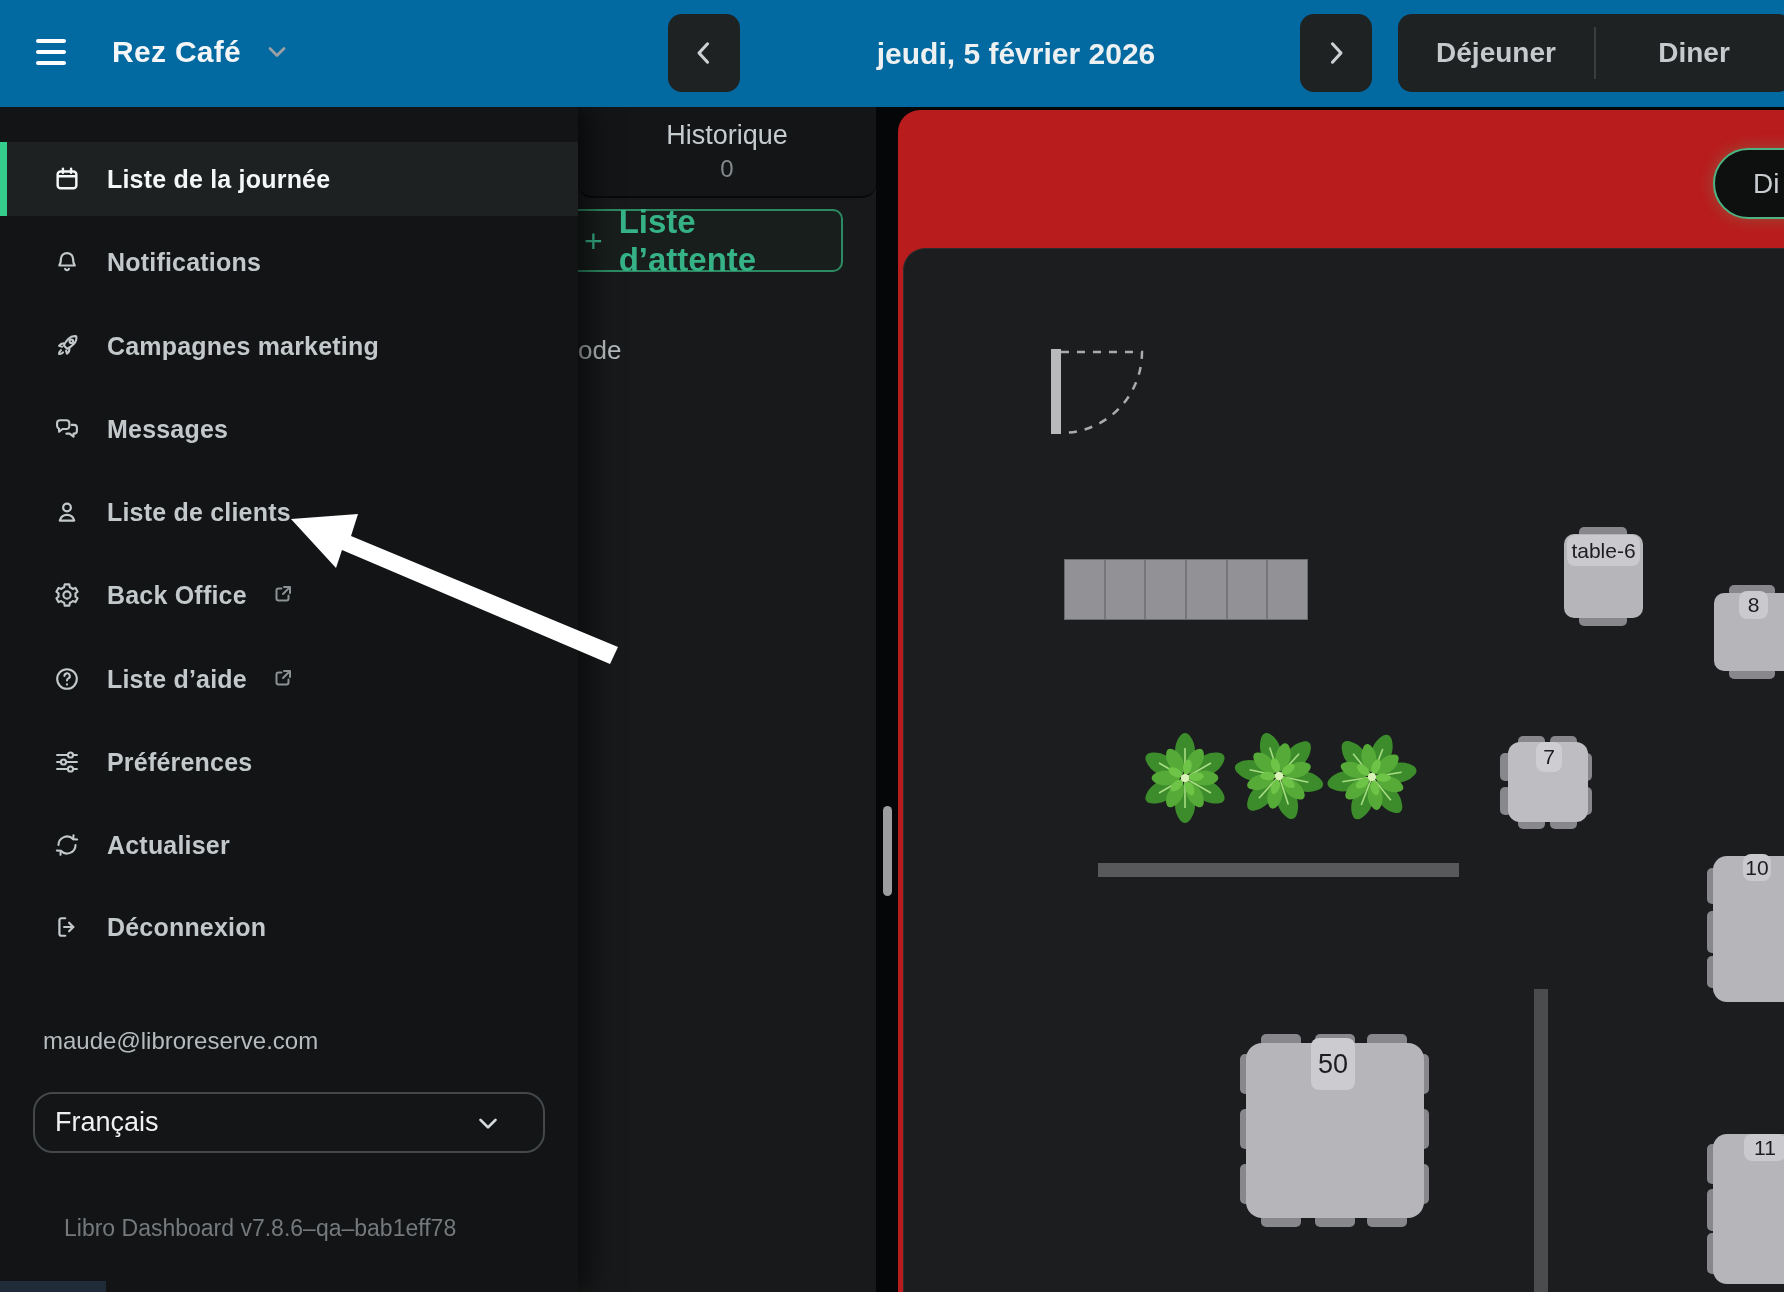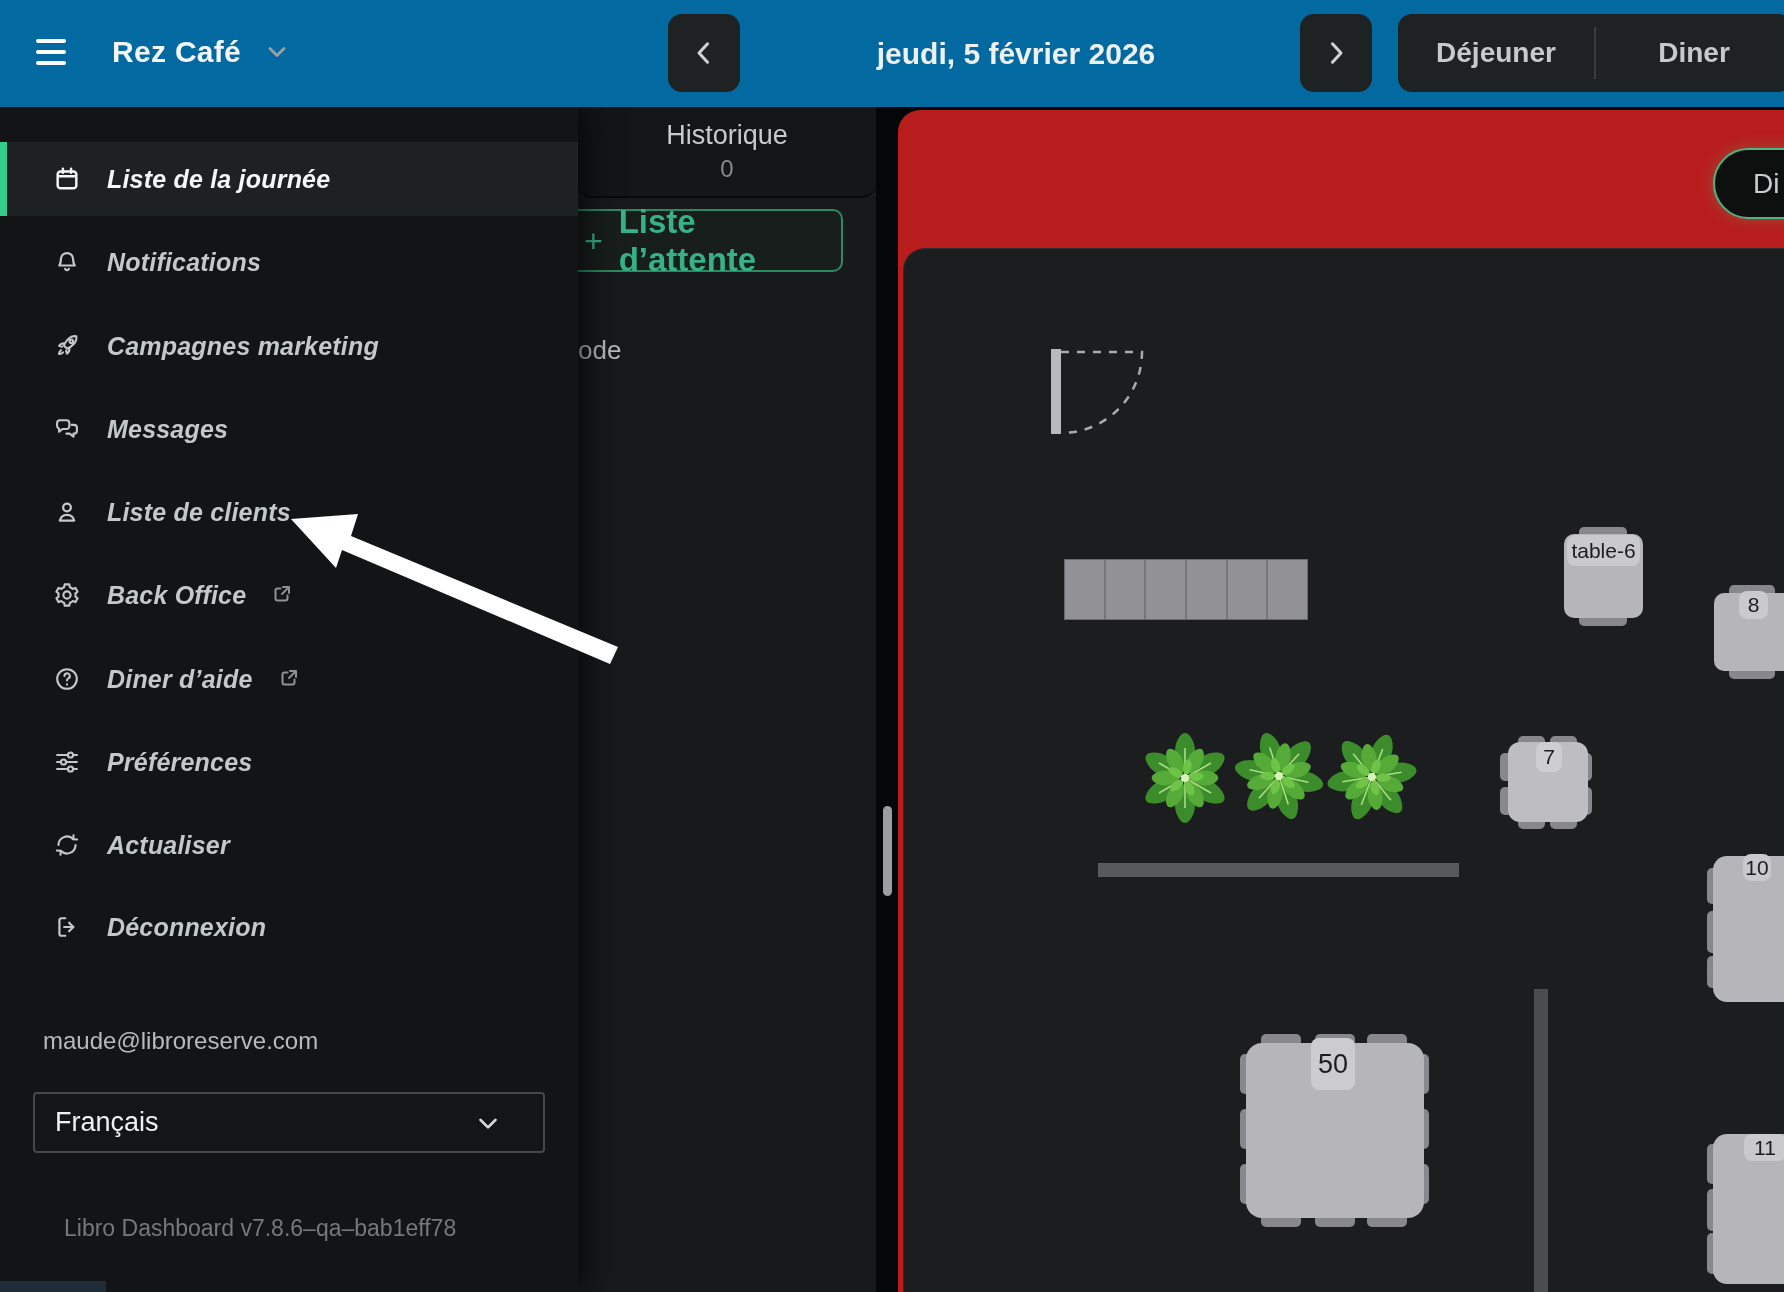--- a/index.html
+++ b/index.html
@@ -56,25 +56,25 @@
   .vbar{position:absolute;left:630px;top:740px;width:14px;height:304px;background:#4a4c4e;}
   .plant{position:absolute;width:100px;height:100px;}
   
   #sidebar{left:0;top:107px;width:578px;height:1185px;background:#121415;z-index:20;
     box-shadow:10px 0 28px rgba(0,0,0,.6);}
   .side-item{position:absolute;left:0;width:578px;height:74px;display:flex;align-items:center;
     cursor:pointer;color:#c3c8ca;}
   .side-item.active{background:#1e2122;color:#f4f6f7;}
   .side-item.active .green-strip{position:absolute;left:0;top:0;width:7px;height:74px;background:#35cd8c;}
   .side-item .ic{position:absolute;left:53px;width:28px;height:28px;}
-  .side-item .lbl{position:absolute;left:107px;font-size:25px;font-weight:600;letter-spacing:.2px;font-style:italic;}
+  .side-item .lbl{position:absolute;left:107px;font-size:25px;font-weight:600;letter-spacing:.2px;}
   .side-item.active .lbl{font-weight:700;}
   .ext{margin-left:24px;width:24px;height:24px;color:#8d9295;position:relative;top:2px;display:inline-block;}
   #email{left:43px;top:920px;font-size:24px;color:#b6bbbe;}
-  #lang-select{left:33px;top:985px;width:512px;height:61px;border-radius:4px;border:2px solid #44484b;
+  #lang-select{left:33px;top:985px;width:512px;height:61px;border-radius:20px;border:2px solid #44484b;
     background:#131516;display:flex;align-items:center;justify-content:space-between;
     padding:0 40px 0 20px;box-sizing:border-box;cursor:pointer;}
   #lang-select .val{font-size:27px;color:#eef0f1;}
   #version{left:64px;top:1108px;font-size:23px;color:#75797c;}
   #bottom-strip{left:0;top:1281px;width:106px;height:11px;background:#202b3a;z-index:50;}
   
   #arrow-overlay{left:0;top:0;width:1784px;height:1292px;z-index:60;pointer-events:none;}
   svg.icon{display:block;}
 </style>
 </head>
@@ -303,21 +303,21 @@
   </div>
 
   <div class="side-item" style="top:535px">
     <svg class="ic icon" viewBox="0 0 24 24">
       <g fill="none" stroke="currentColor" stroke-width="1.8" stroke-linecap="round" stroke-linejoin="round">
         <circle cx="12" cy="12" r="8.4"></circle>
         <path d="M9.8 9.4a2.3 2.3 0 1 1 3.3 2.1c-.8.4-1.1.9-1.1 1.8"></path>
         <path d="M12 16.6v.2"></path>
       </g>
     </svg>
-    <span class="lbl"><span>Diner d’aide</span><span class="ext"><svg class="icon" width="24" height="24">
+    <span class="lbl"><span>Liste d’aide</span><span class="ext"><svg class="icon" width="24" height="24">
             <use href="#ext-sym"></use>
           </svg></span></span>
   </div>
 
   <div class="side-item" style="top:618px">
     <svg class="ic icon" viewBox="0 0 24 24">
       <g fill="none" stroke="currentColor" stroke-width="1.8" stroke-linecap="round">
         <path d="M3.5 6h17M3.5 12h17M3.5 18h17"></path>
         <circle cx="15" cy="6" r="2.2" fill="#121415"></circle>
         <circle cx="9" cy="12" r="2.2" fill="#121415"></circle>

